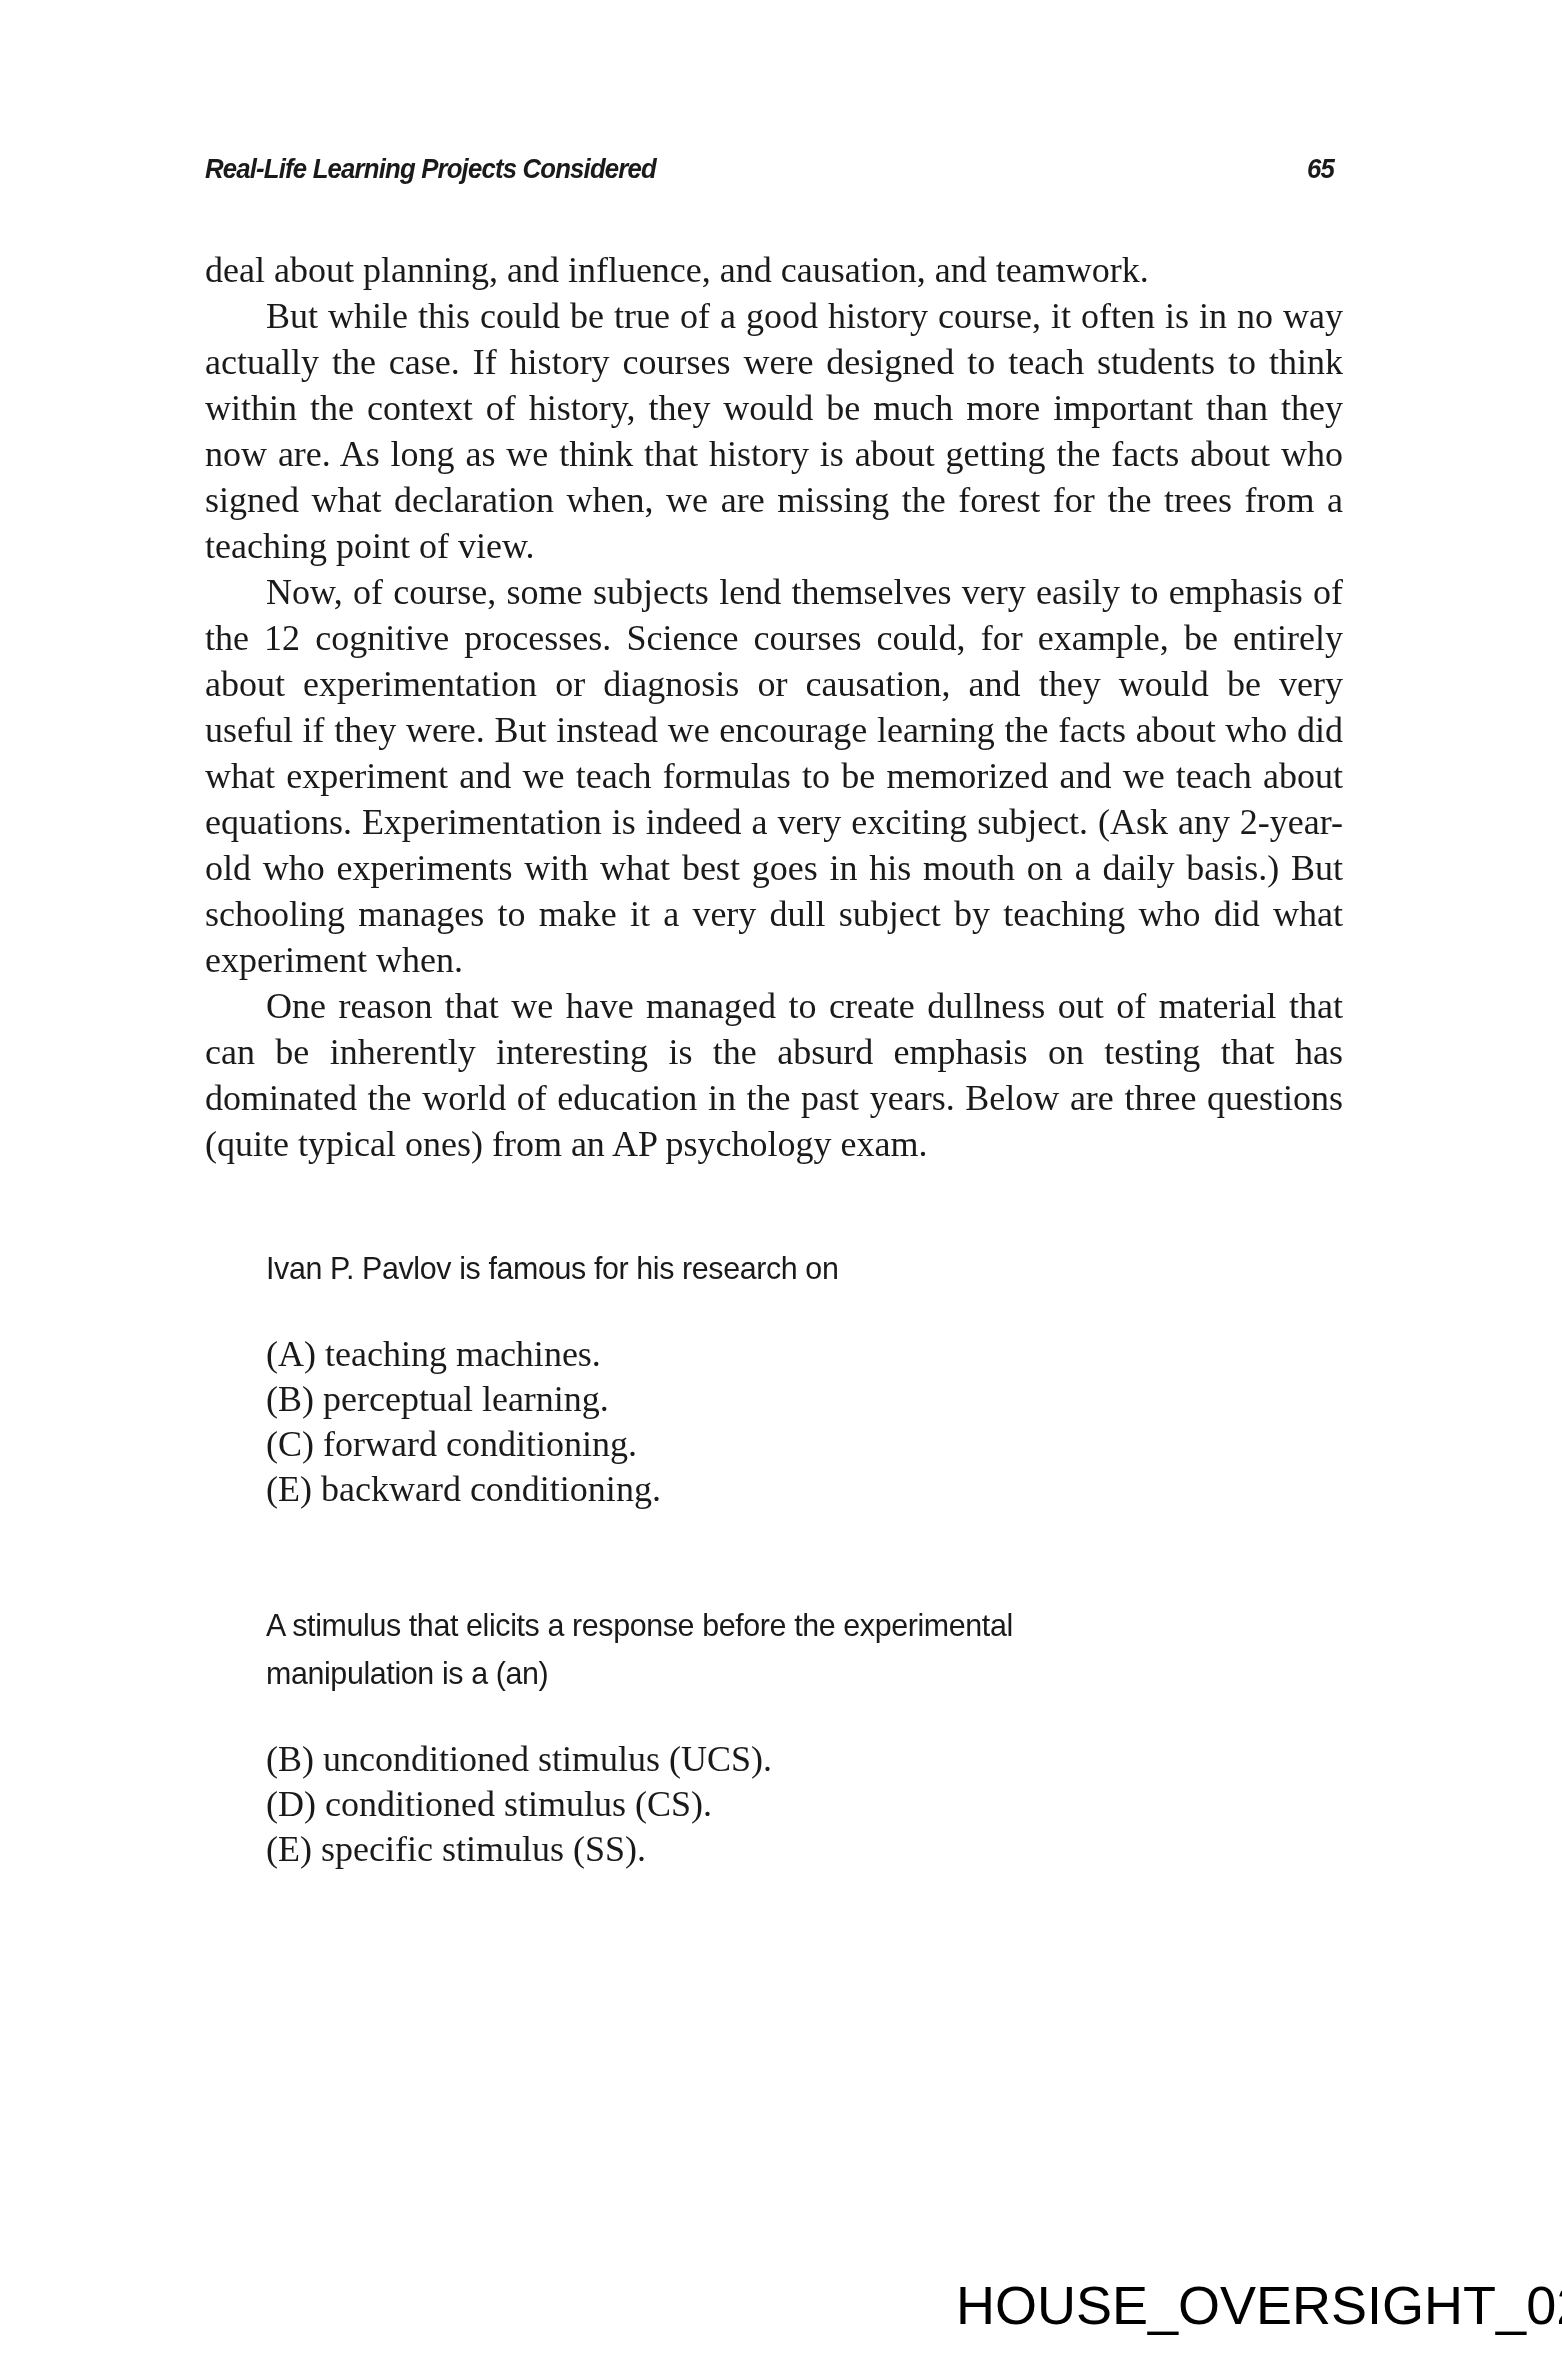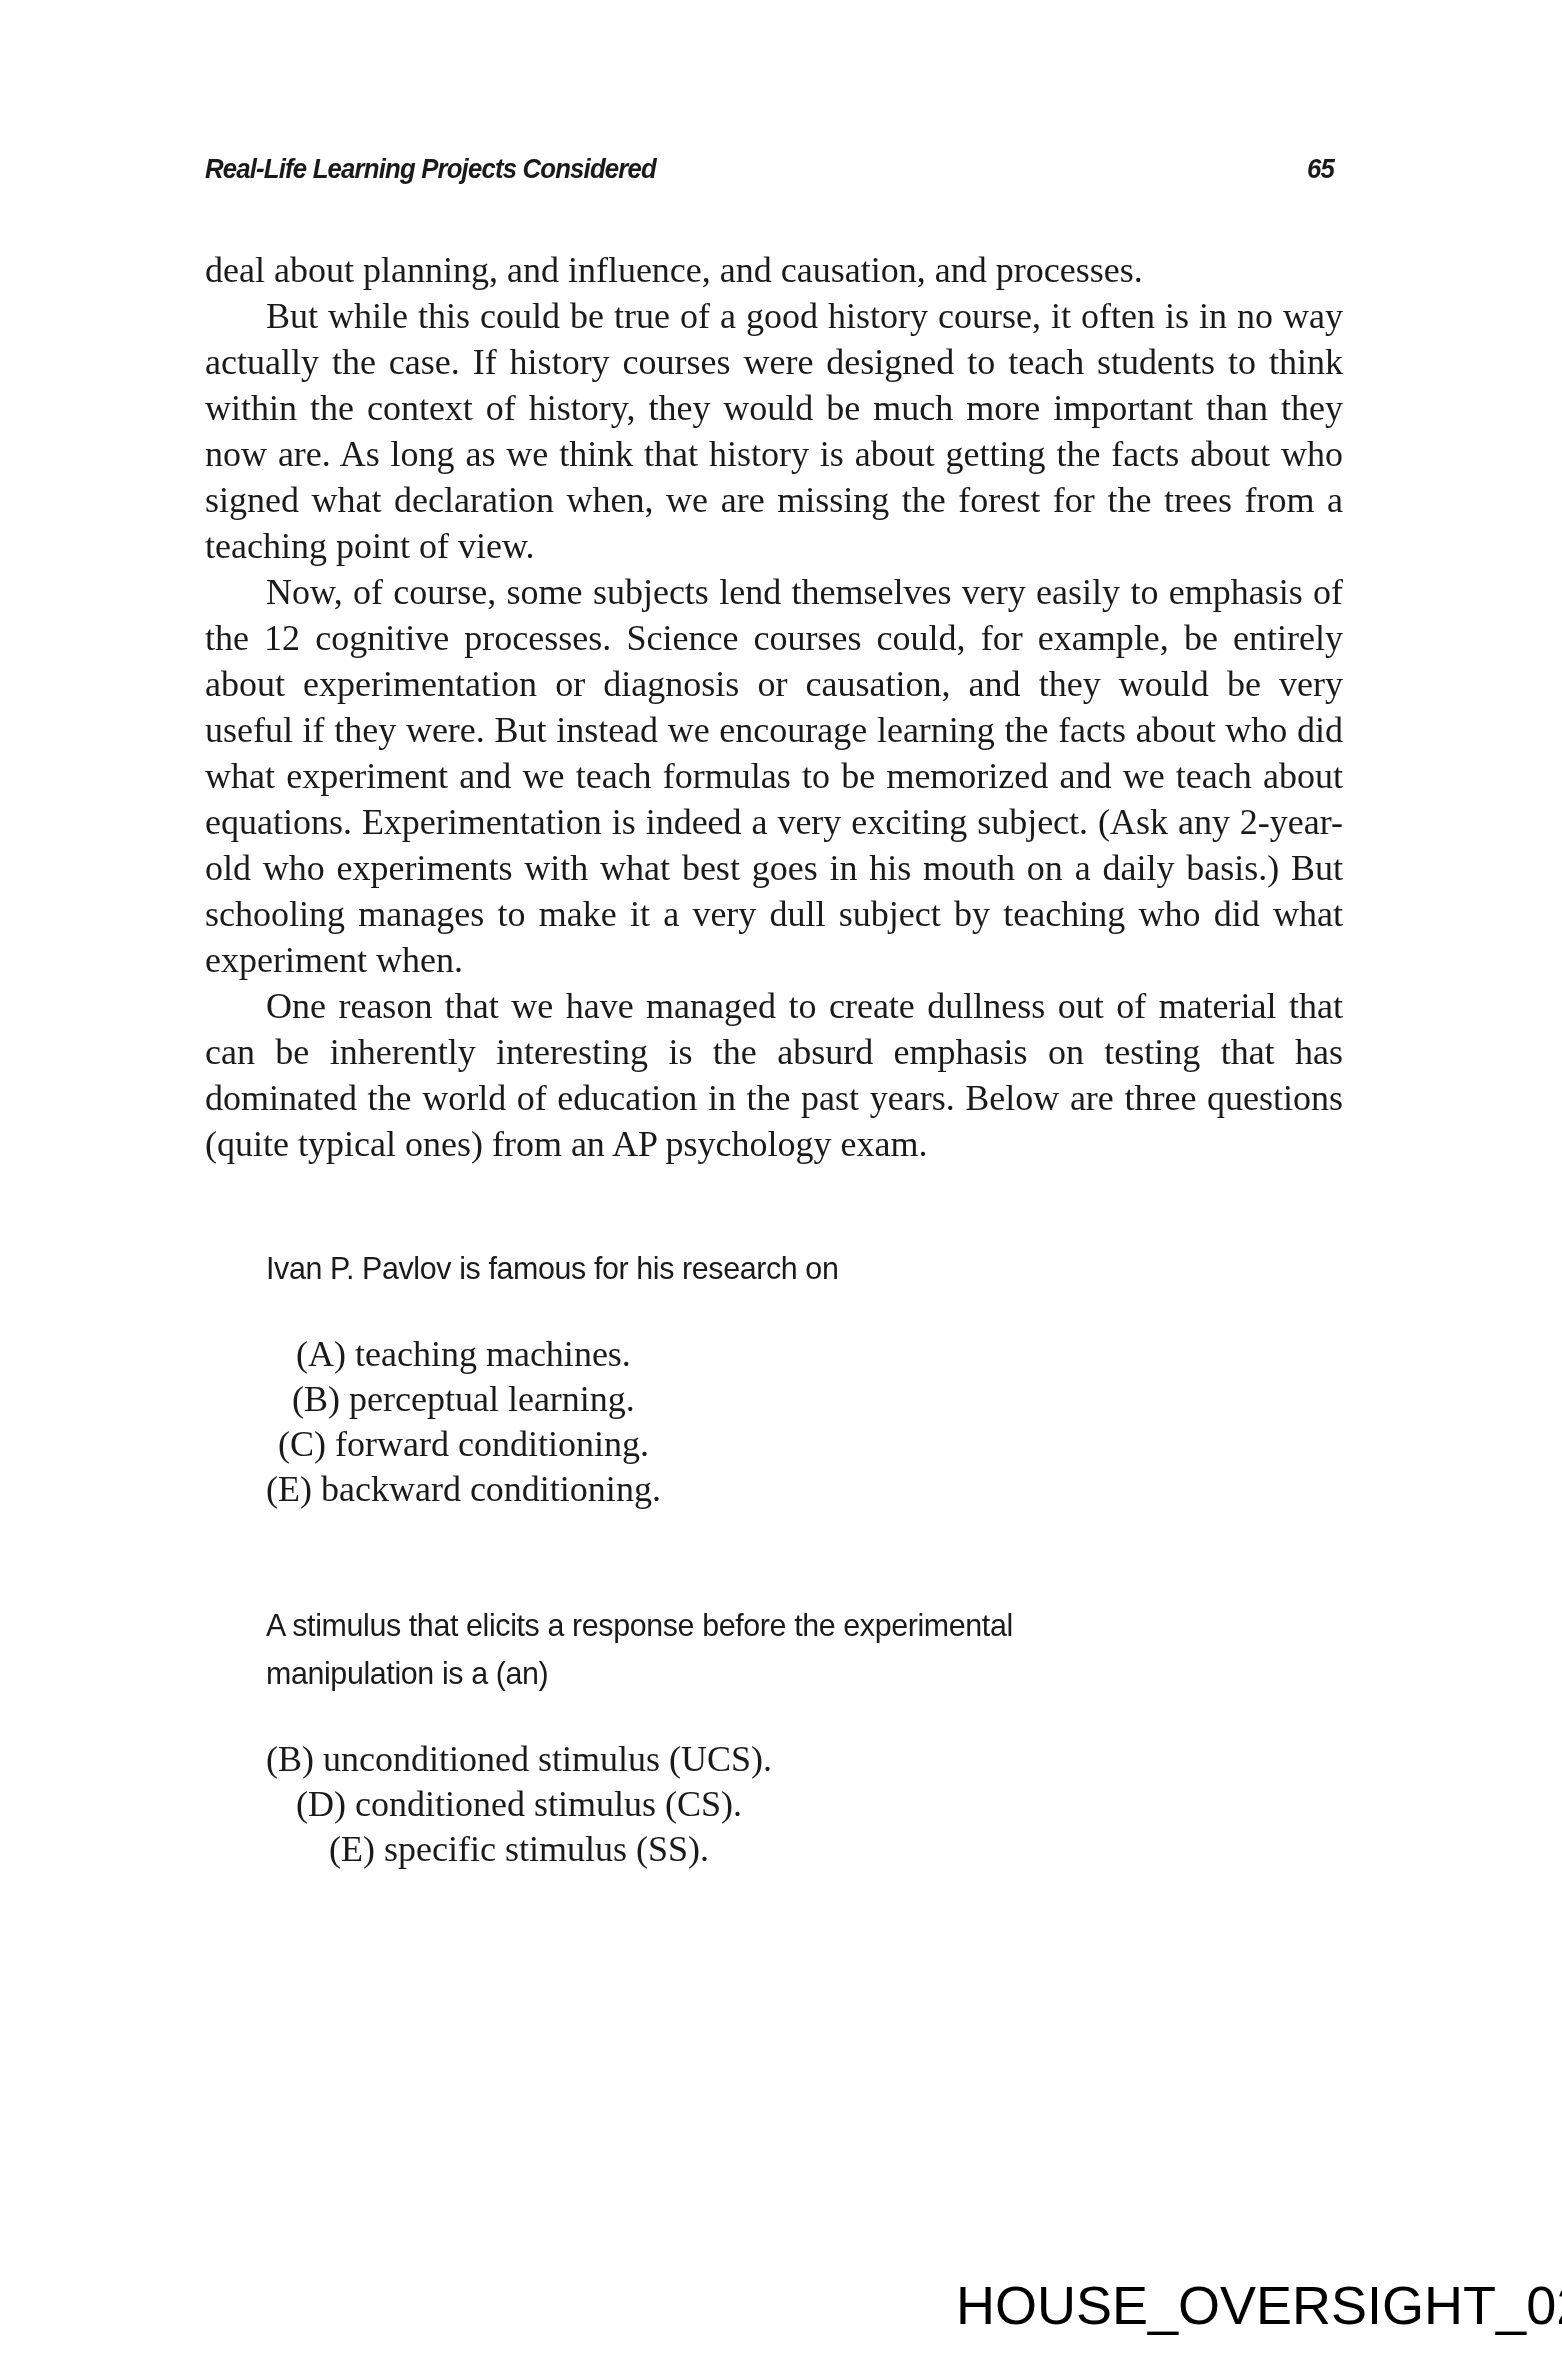--- a/index.html
+++ b/index.html
@@ -4,32 +4,32 @@
 <style>
   html, body { margin:0; padding:0; background:#ffffff; }
   body { width:1562px; height:2354px; position:relative; overflow:hidden; color:#1a1a1a; }
   .hdr { position:absolute; top:153px; font-family:"Liberation Sans", sans-serif; font-weight:bold; font-style:italic; font-size:28px; letter-spacing:-0.9px; transform:scaleX(0.92); transform-origin:left top; }
   .hdr-title { left:205px; }
   .hdr-page { left:1307px; }
   .body { position:absolute; left:205px; top:247px; width:1138px; font-family:"Liberation Serif", serif; font-size:36px; line-height:46px; }
   .body p { margin:0; text-align:justify; text-align-last:left; }
   .body p.indent { text-indent:61px; }
   .q { position:absolute; left:266px; font-family:"Liberation Sans", sans-serif; font-size:32px; line-height:48px; letter-spacing:-0.4px; transform:scaleX(0.95); transform-origin:left top; }
-  .opts { position:absolute; left:266px; font-family:"Liberation Serif", serif; font-size:36px; line-height:45px;text-align:center; }
+  .opts { position:absolute; left:266px; font-family:"Liberation Serif", serif; font-size:36px; line-height:45px; }
   .opts div { white-space:nowrap; }
   .footer { position:absolute; left:956px; top:2274px; font-family:"Liberation Sans", sans-serif; font-size:54px; color:#000; }
 </style>
 </head>
 <body>
 
 <div class="hdr hdr-title">Real-Life Learning Projects Considered</div>
 <div class="hdr hdr-page">65</div>
 
 <div class="body">
-  <p>deal about planning, and influence, and causation, and processes.</p>
+  <p>deal about planning, and influence, and causation, and teamwork.</p>
   <p class="indent">But while this could be true of a good history course, it often is in no way actually the case. If history courses were designed to teach students to think within the context of history, they would be much more important than they now are. As long as we think that history is about getting the facts about who signed what declaration when, we are missing the forest for the trees from a teaching point of view.</p>
   <p class="indent">Now, of course, some subjects lend themselves very easily to emphasis of the 12 cognitive processes. Science courses could, for example, be entirely about experimentation or diagnosis or causation, and they would be very useful if they were. But instead we encourage learning the facts about who did what experiment and we teach formulas to be memorized and we teach about equations. Experimentation is indeed a very exciting subject. (Ask any 2-year-old who experiments with what best goes in his mouth on a daily basis.) But schooling manages to make it a very dull subject by teaching who did what experiment when.</p>
   <p class="indent">One reason that we have managed to create dullness out of material that can be inherently interesting is the absurd emphasis on testing that has dominated the world of education in the past years. Below are three questions (quite typical ones) from an AP psychology exam.</p>
 </div>
 
 <div class="q" style="top:1244px;">Ivan P. Pavlov is famous for his research on</div>
 <div class="opts" style="top:1332px;">
   <div>(A) teaching machines.</div>
   <div>(B) perceptual learning.</div>
   <div>(C) forward conditioning.</div>

